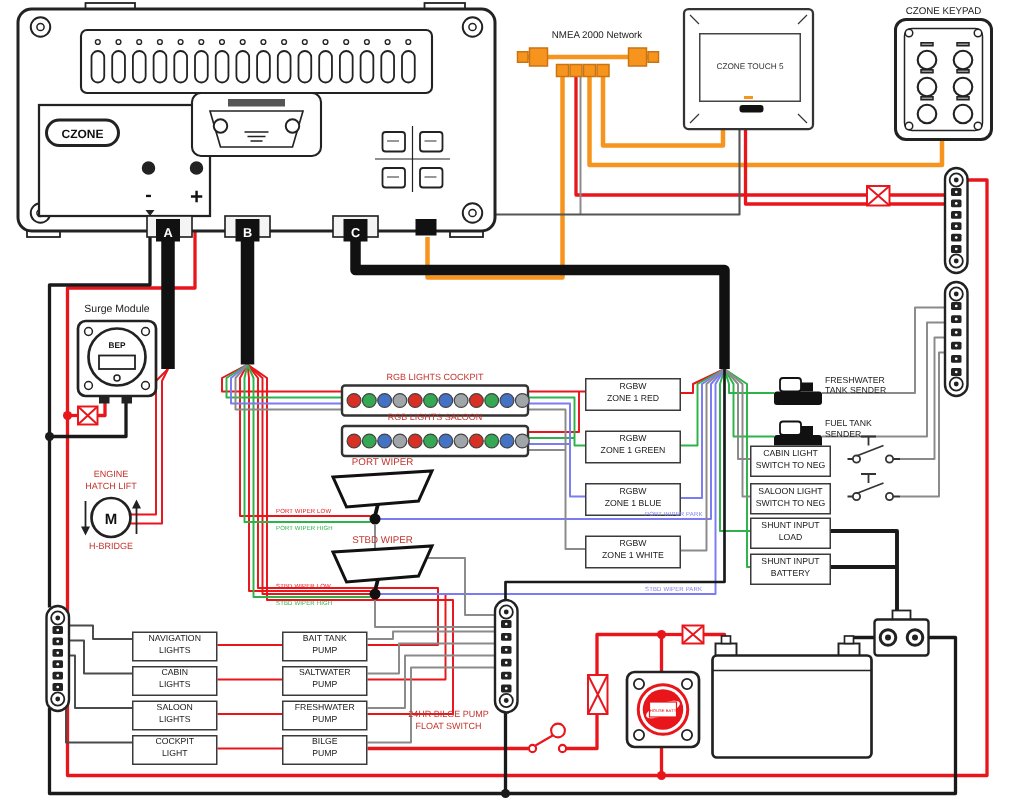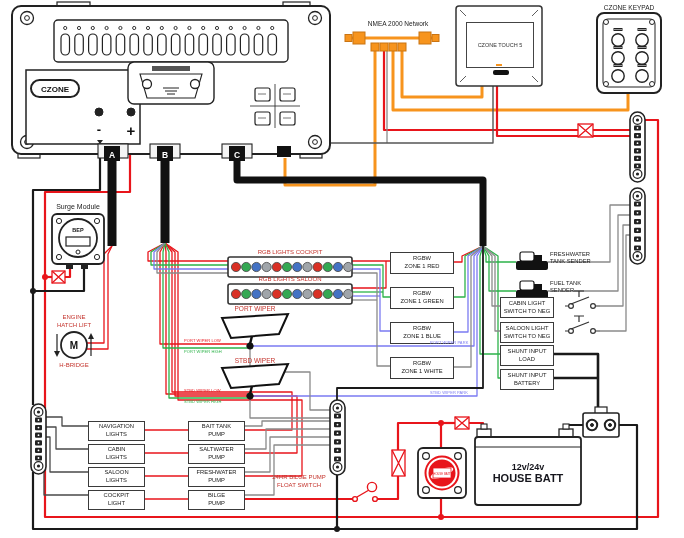--- a/index.html
+++ b/index.html
@@ -614,18 +614,14 @@
 <div class="dbox" style="left:188px;top:490px;width:55px;height:18px;">
   <div>BILGE</div>
       <div>PUMP</div>
     </div>
 
 <div class="rlbl" style="left:252px;top:474px;width:94px;">
   <div>24HR BILGE PUMP</div>
       <div>FLOAT SWITCH</div>
     </div>
 
-<div class="batlbl">
-  <div class="l1">12v/24v</div>
-  <div class="l2">HOUSE BATT</div>
+
 </div>
 
-</div>
-
 </body></html>

